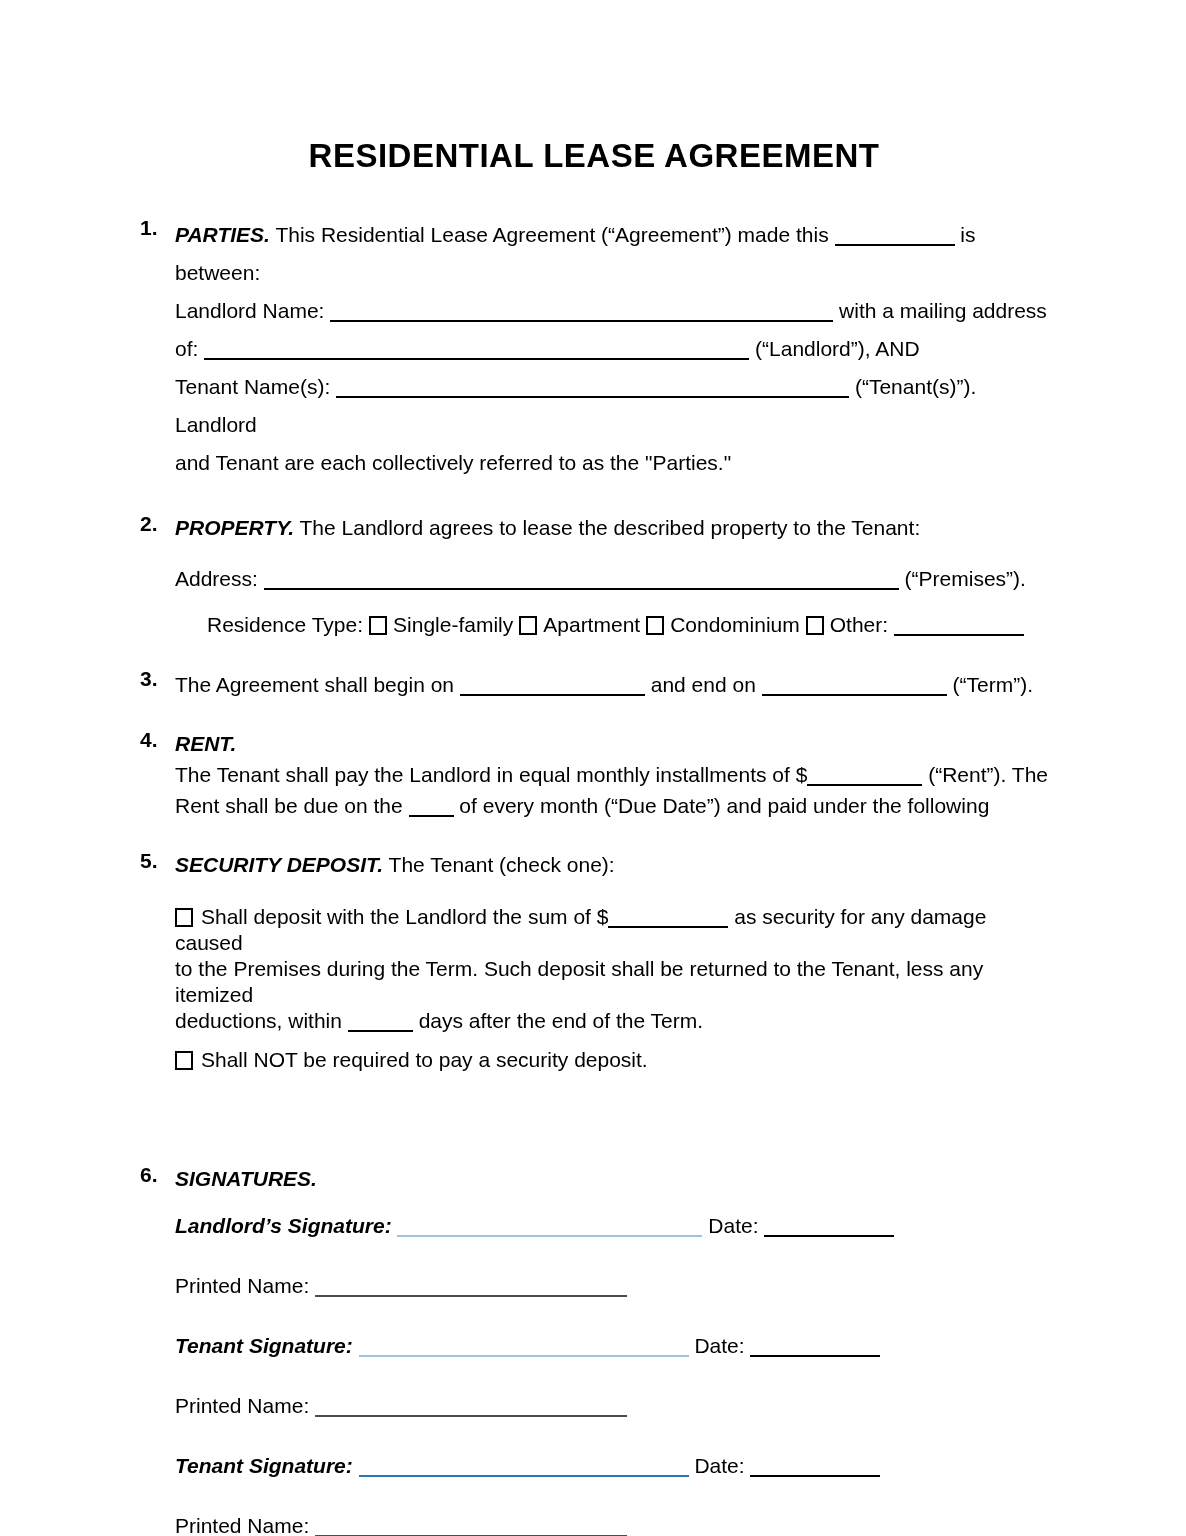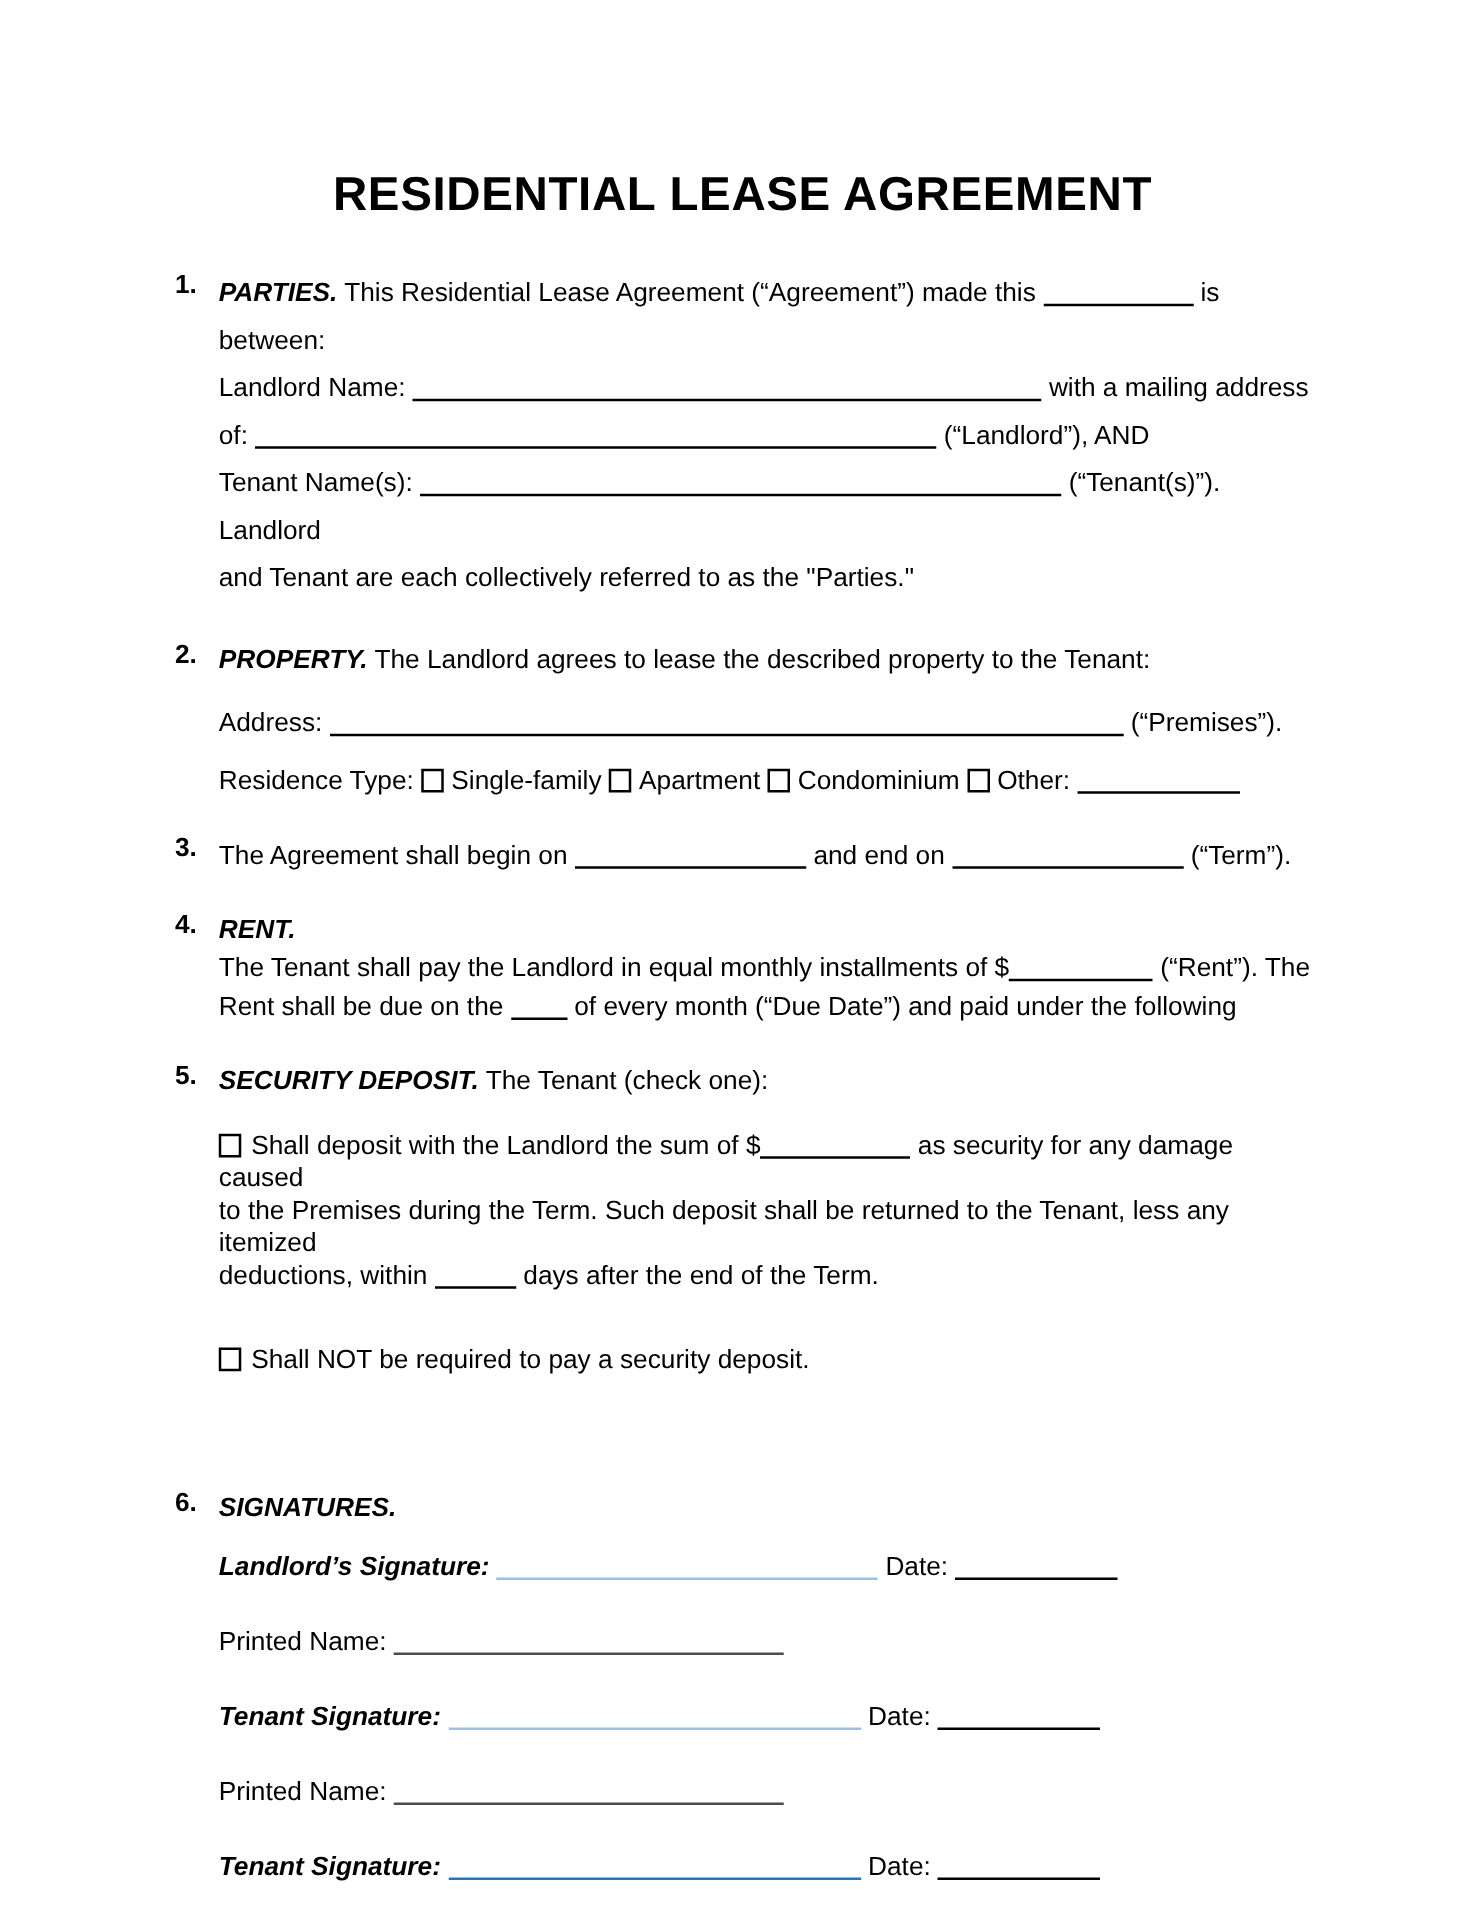--- a/index.html
+++ b/index.html
@@ -9,21 +9,21 @@
     font-family:"Liberation Sans","DejaVu Sans",sans-serif;
     font-size:21px; color:#000;
   }
   .page {
     width:1186px; height:1536px;
     padding:136px 138px 58px 140px;
     display:flex; flex-direction:column;
     background:#fff;
   }
   .title {
-    text-align:center; font-weight:700; font-size:38px;
+    text-align:center; font-weight:700; font-size:33px;
     letter-spacing:0.5px; line-height:40px;
   }
   .bold { font-weight:700;font-style:italic; }
   .sec { display:flex; }
   .num { width:35px; flex:none; font-weight:700; }
   .body { flex:1; }
   .line { line-height:38px; }
   .para { line-height:31px; }
   .tight { line-height:26px; }
   .blank {
@@ -38,27 +38,27 @@
   .checkbox.lead { margin:0 8px 0 0; }
   .sig-line {
     display:inline-block; height:1em;
     border-bottom:2.5px solid #9fc0e0; vertical-align:-4px;
   }
   .date-line { border-bottom-width:2px; }
   .print-line { border-bottom-width:2px; }
   .sec1 { margin-top:40px; }
   .sec2 { margin-top:30px; }
   .sec2 .address { margin-top:20px; }
-  .sec2 .residence { margin-top:15px; }
+  .sec2 .residence { margin-top:15px;margin-left:32px; }
   .sec3 { margin-top:27px; }
   .sec3 .term-line { margin-top:2px; }
   .sec4 { margin-top:28px; }
   .sec5 { margin-top:28px; }
   .sec5 .opt1 { margin-top:24px; }
-  .sec5 .opt2 { margin-top:38px; }
+  .sec5 .opt2 { margin-top:10px; }
   .sec6 { margin-top:88px; }
   .sig-row { line-height:31px; margin-top:29px; }
   .sig-row.first { margin-top:16px; }
 </style>
 </head>
 <body>
 
 <div class="page">
 
   <div class="title">RESIDENTIAL LEASE AGREEMENT</div>

